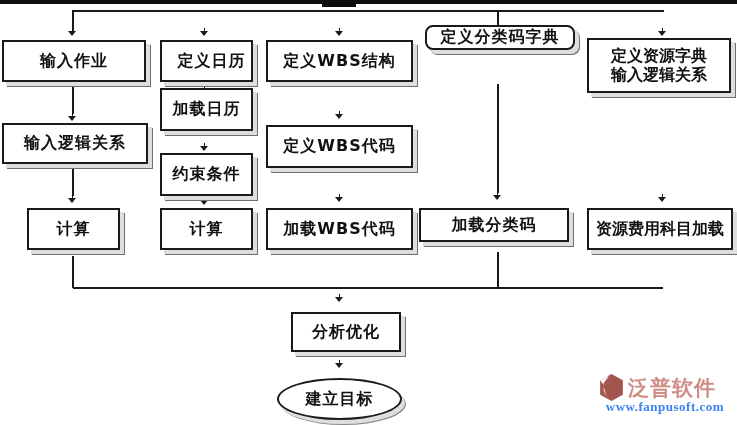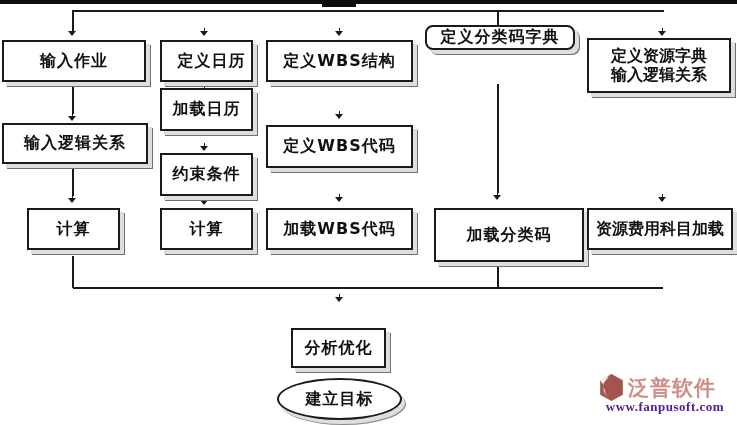--- a/index.html
+++ b/index.html
@@ -37,23 +37,23 @@
   #node-define-wbs-structure {left:266px;top:40px;  width:147px;height:42px;}
   #node-define-classcode-dict{left:425px;top:25px;  width:150px;height:25px;border-radius:8px;}
   #node-define-resource-dict {left:587px;top:38px;  width:144px;height:55px;font-size:16px;letter-spacing:0;}
   #node-input-logic          {left:2px;  top:123px; width:146px;height:41px;}
   #node-load-calendar        {left:160px;top:88px;  width:93px; height:43px;}
   #node-constraints          {left:160px;top:153px; width:93px; height:43px;}
   #node-define-wbs-code      {left:266px;top:125px; width:147px;height:43px;}
   #node-calc-left            {left:27px; top:208px; width:93px; height:42px;}
   #node-calc-mid             {left:160px;top:208px; width:93px; height:42px;}
   #node-load-wbs-code        {left:266px;top:208px; width:147px;height:42px;}
-  #node-load-classcode       {left:434px;top:208px; width:150px;height:54px;}
+  #node-load-classcode       {left:419px;top:208px; width:150px;height:34px;}
   #node-resource-cost-load   {left:587px;top:208px; width:146px;height:42px;letter-spacing:0;}
-  #node-analyze-optimize     {left:291px;top:328px; width:95px; height:40px;}
+  #node-analyze-optimize     {left:291px;top:312px; width:110px; height:40px;}
   #node-build-target         {left:277px;top:378px; width:125px;height:42px;}
 
   
   .hline,.vline{position:absolute;background:#1a1a1a;}
   .hline{height:1.5px;}
   .vline{width:1.5px;}
 
   
   .arrow{position:absolute;width:9px;height:8px;}
   .arrow::before{content:"";position:absolute;left:3.8px;top:0;width:1.5px;height:4px;background:#1a1a1a;}
@@ -160,16 +160,16 @@
 
   <div class="logo">
     <div class="logo-row">
       <svg class="logo-icon" viewBox="0 0 32 32">
         <path d="M16 1 L28.5 8 V24 L16 31 L3.5 24 V8 Z" fill="#a3544e"></path>
         <path d="M14 5 A 12 12 0 0 0 14 27 A 8.5 8.5 0 0 1 9 19 A 8.5 8.5 0 0 1 14 5 Z" fill="#e9beb4"></path>
         <path d="M3.5 8 L13 2.7 L6.5 12 Z" fill="#ffffff"></path>
       </svg>
       <span class="logo-name" style="color:#cf8d86;">泛普软件</span>
     </div>
-    <div class="logo-url" style="color:#4c1d95;">www.fanpusoft.com</div>
+    <div class="logo-url" style="color:#3b82f6;">www.fanpusoft.com</div>
   </div>
 
 </div>
 
 </body></html>

